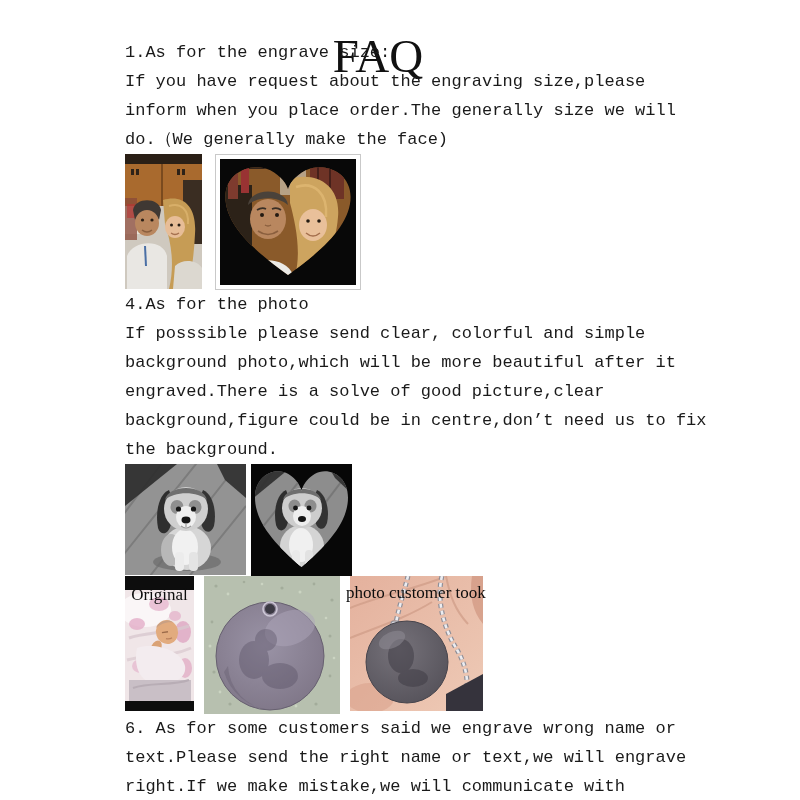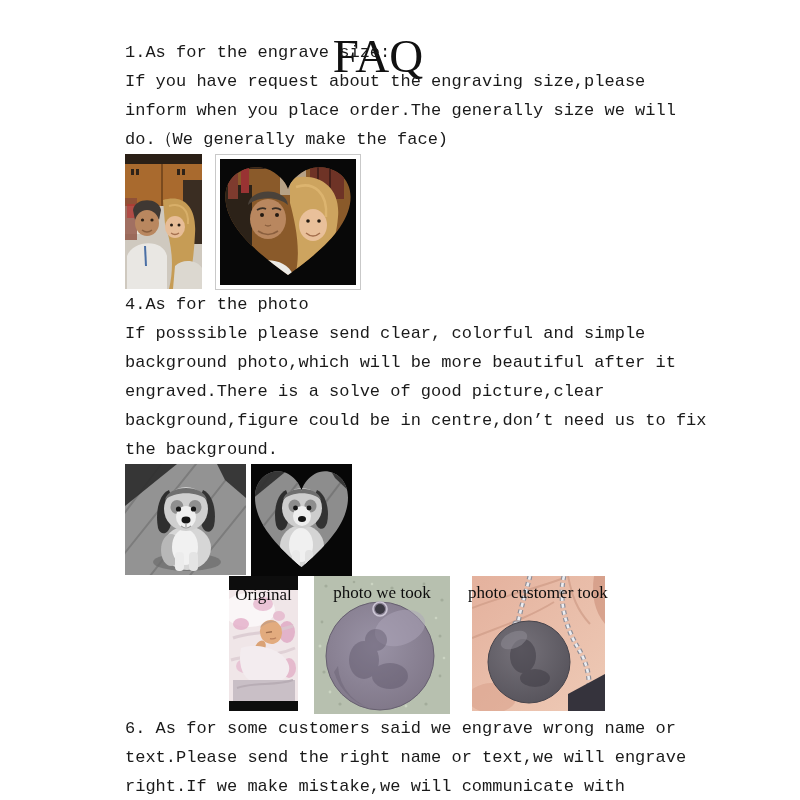--- a/index.html
+++ b/index.html
@@ -5,29 +5,29 @@
   html,body{margin:0;padding:0;background:#fff;}
   .page{position:relative;width:800px;height:800px;background:#ffffff;overflow:hidden;
         font-family:"Liberation Serif",serif;color:#1a1a1a;}
   .title{position:absolute;top:0px;left:-22px;width:800px;text-align:center;
          font-size:47px;line-height:1.1;font-weight:400;color:#111;}
   .content{position:absolute;left:125px;top:38px;width:584px;}
   .content p{margin:0;font-size:17px;line-height:29px;font-family:Liberation Mono, monospace;}
   .row{display:flex;align-items:flex-start;}
   .row1{gap:13px;}
   .row2{gap:5px;}
-  .row3{gap:16px;justify-content:center;}
+  .row3{gap:10px;}
   figure{margin:0;position:relative;line-height:0;}
   .heartbox{border:1px solid #c9c9c9;background:#ffffff;padding:4px;}
   .ph-label{position:absolute;left:0;width:100%;text-align:center;font-size:17px;
             line-height:20px;color:#0d0d0d;white-space:nowrap;}
   .lbl-baby{top:9px;}
   .lbl-we{top:7px;}
   .lbl-cust{top:7px;left:-4px;}
-  .gap-cust{margin-left:6px;}
+  .gap-cust{margin-left:0;}
   svg{display:block;}
 </style>
 </head>
 <body>
 
 <div class="page">
 
   <h1 class="title">FAQ</h1>
 
   <div class="content">
@@ -245,21 +245,20 @@
           <path d="M20,96 A54,54 0 0,0 66,134 A46,46 0 0,1 24,90 Z" fill="#6b6375" opacity="0.5"></path>
           <ellipse cx="86" cy="52" rx="26" ry="17" fill="#aea6ba" opacity="0.5" transform="rotate(-20 86 52)"></ellipse>
           <g opacity="0.35" fill="#50485c">
             <circle cx="62" cy="64" r="11"></circle>
             <ellipse cx="50" cy="84" rx="15" ry="19"></ellipse>
             <ellipse cx="76" cy="100" rx="18" ry="13"></ellipse>
           </g>
           <circle cx="66" cy="33" r="7" fill="none" stroke="#cdc7d6" stroke-width="1.6"></circle>
           <circle cx="66" cy="33" r="5" fill="#3c3a44"></circle>
         </svg>
-        <span class="ph-label lbl-we">photo we took</span>
       </figure>
 
       <figure class="gap-cust">
         <svg width="133" height="135" viewBox="0 0 133 135">
           <defs>
             <linearGradient id="skinGrad" x1="0" y1="0" x2="1" y2="1">
               <stop offset="0" stop-color="#e4b19d"></stop>
               <stop offset="1" stop-color="#eecab6"></stop>
             </linearGradient>
             <radialGradient id="pendGrad2" cx="0.4" cy="0.35" r="0.8">

